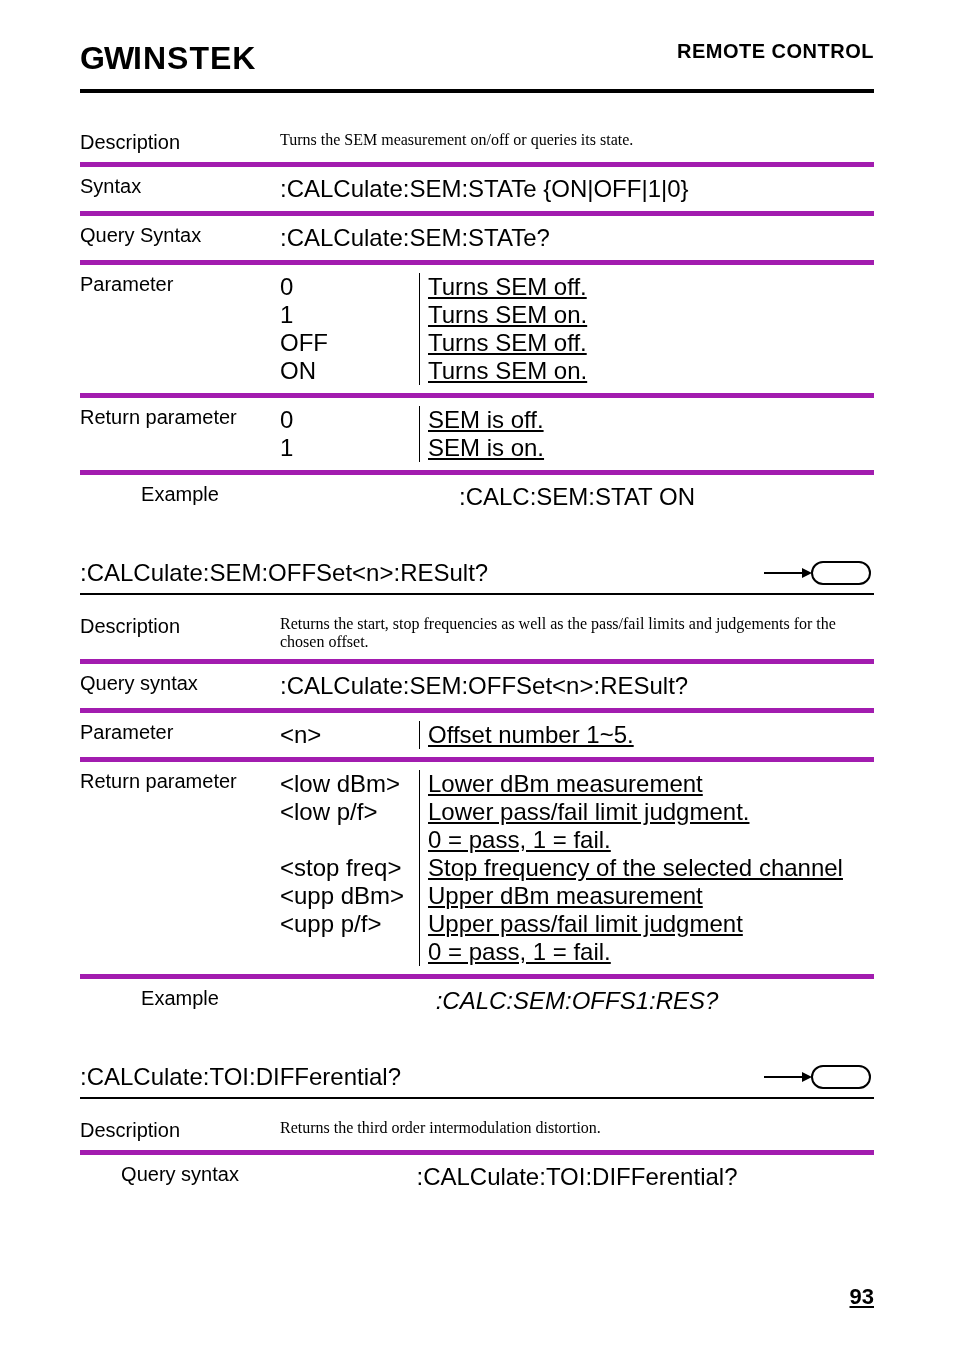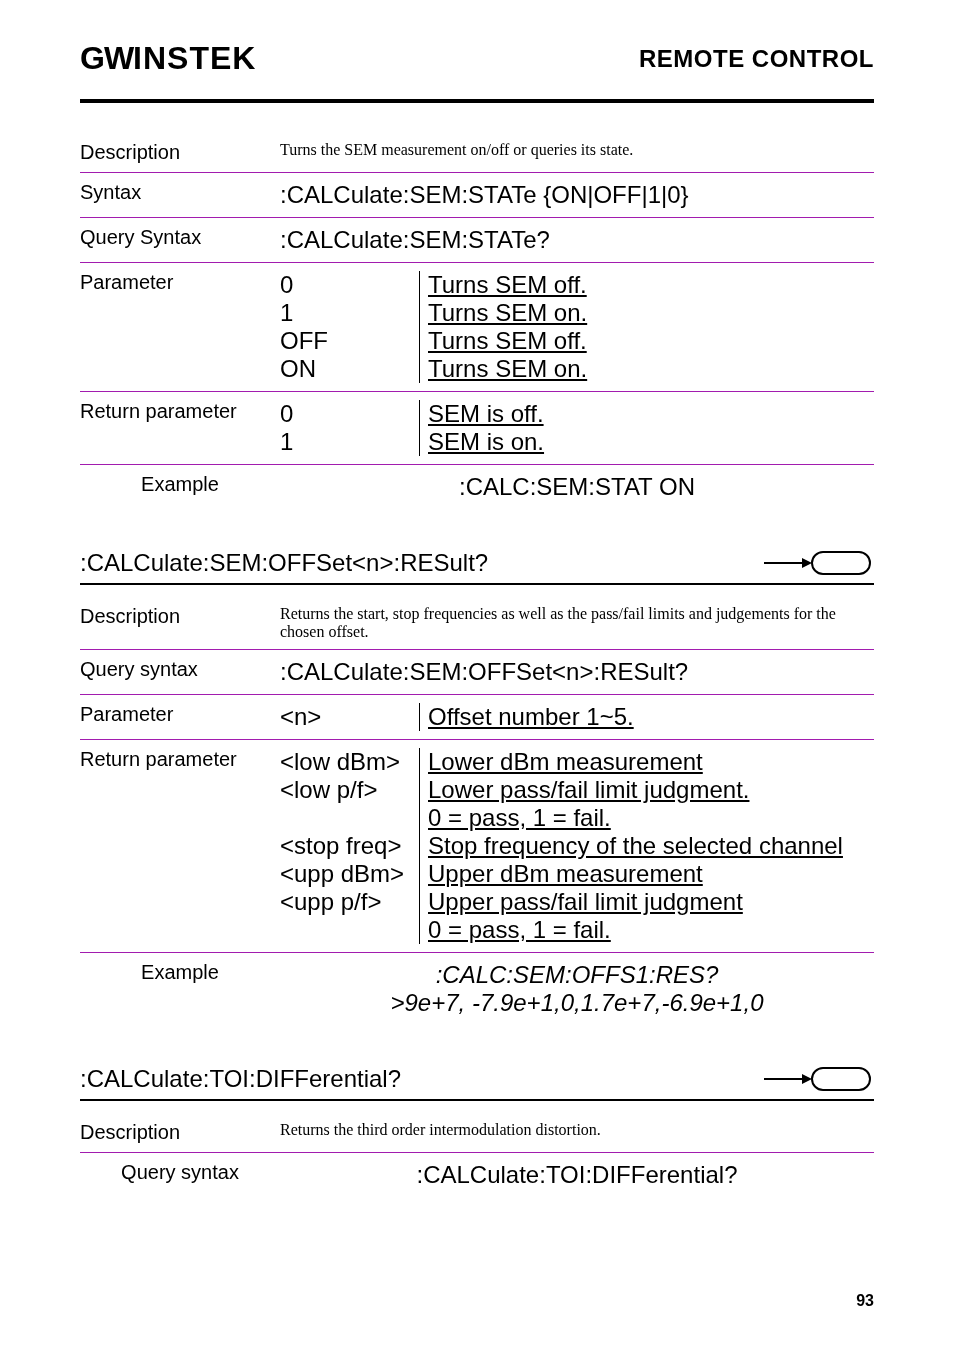--- a/index.html
+++ b/index.html
@@ -8,46 +8,46 @@
     height: 1350px;
     background: #fff;
     font-family: Georgia, 'Times New Roman', serif;
     padding: 40px 80px;
     color: #000;
     position: relative;
   }
   .header-row {
     display: flex;
     justify-content: space-between;
-    align-items: center;
+    align-items: flex-start;
     border-bottom: 4px solid #000;
-    padding-bottom: 22px;
+    padding-bottom: 12px;
     margin-bottom: 30px;
   }
   .logo {
     font-family: Arial, sans-serif;
     font-weight: 900;
     font-size: 32px;
     letter-spacing: 1px;
   }
   .logo .gw {
     letter-spacing: -1px;
   }
   .page-title {
     font-family: 'Trebuchet MS', Arial, sans-serif;
     font-weight: bold;
-    font-size: 24px;
+    font-size: 20px;
     letter-spacing: 0.5px;
   }
   .section {
     margin-bottom: 40px;
   }
   .row {
     display: flex;
-    border-bottom: 1px solid #a21caf;
+    border-bottom: 5px solid #a21caf;
     padding: 8px 0;
   }
   .row:last-child {
     border-bottom: none;
     text-align: center;
   }
   .label {
     width: 200px;
     flex-shrink: 0;
     font-family: 'Trebuchet MS', Arial, sans-serif;
@@ -101,21 +101,22 @@
   .query-icon svg {
     width: 110px;
     height: 28px;
   }
   .page-number {
     position: absolute;
     bottom: 40px;
     right: 80px;
     font-family: 'Trebuchet MS', Arial, sans-serif;
     font-weight: bold;
-    font-size: 16px;
+    font-size: 22px;
+    text-decoration: underline;
   }
   .multi-line {
     display: flex;
     flex-direction: column;
     font-style: italic;
   }
 </style>
 </head>
 <body>
 
@@ -246,21 +247,20 @@
             <div class="param-col1"></div>
             <div class="param-col2">0 = pass, 1 = fail.</div>
           </div>
       </div>
     </div>
   </div>
   <div class="row">
     <div class="label">Example</div>
     <div class="content multi-line">
       <div>:CALC:SEM:OFFS1:RES?</div>
-      <div>&gt;9e+7, -7.9e+1,0,1.7e+7,-6.9e+1,0</div>
     </div>
   </div>
 </div>
 
 <div class="command-heading">
   <div class="command-name">:CALCulate:TOI:DIFFerential?</div>
   <div class="query-icon">
     <svg viewBox="0 0 110 28">
       <line x1="0" y1="14" x2="38" y2="14" stroke="#000" stroke-width="2"></line>
       <polygon points="38,9 48,14 38,19" fill="#000"></polygon>

